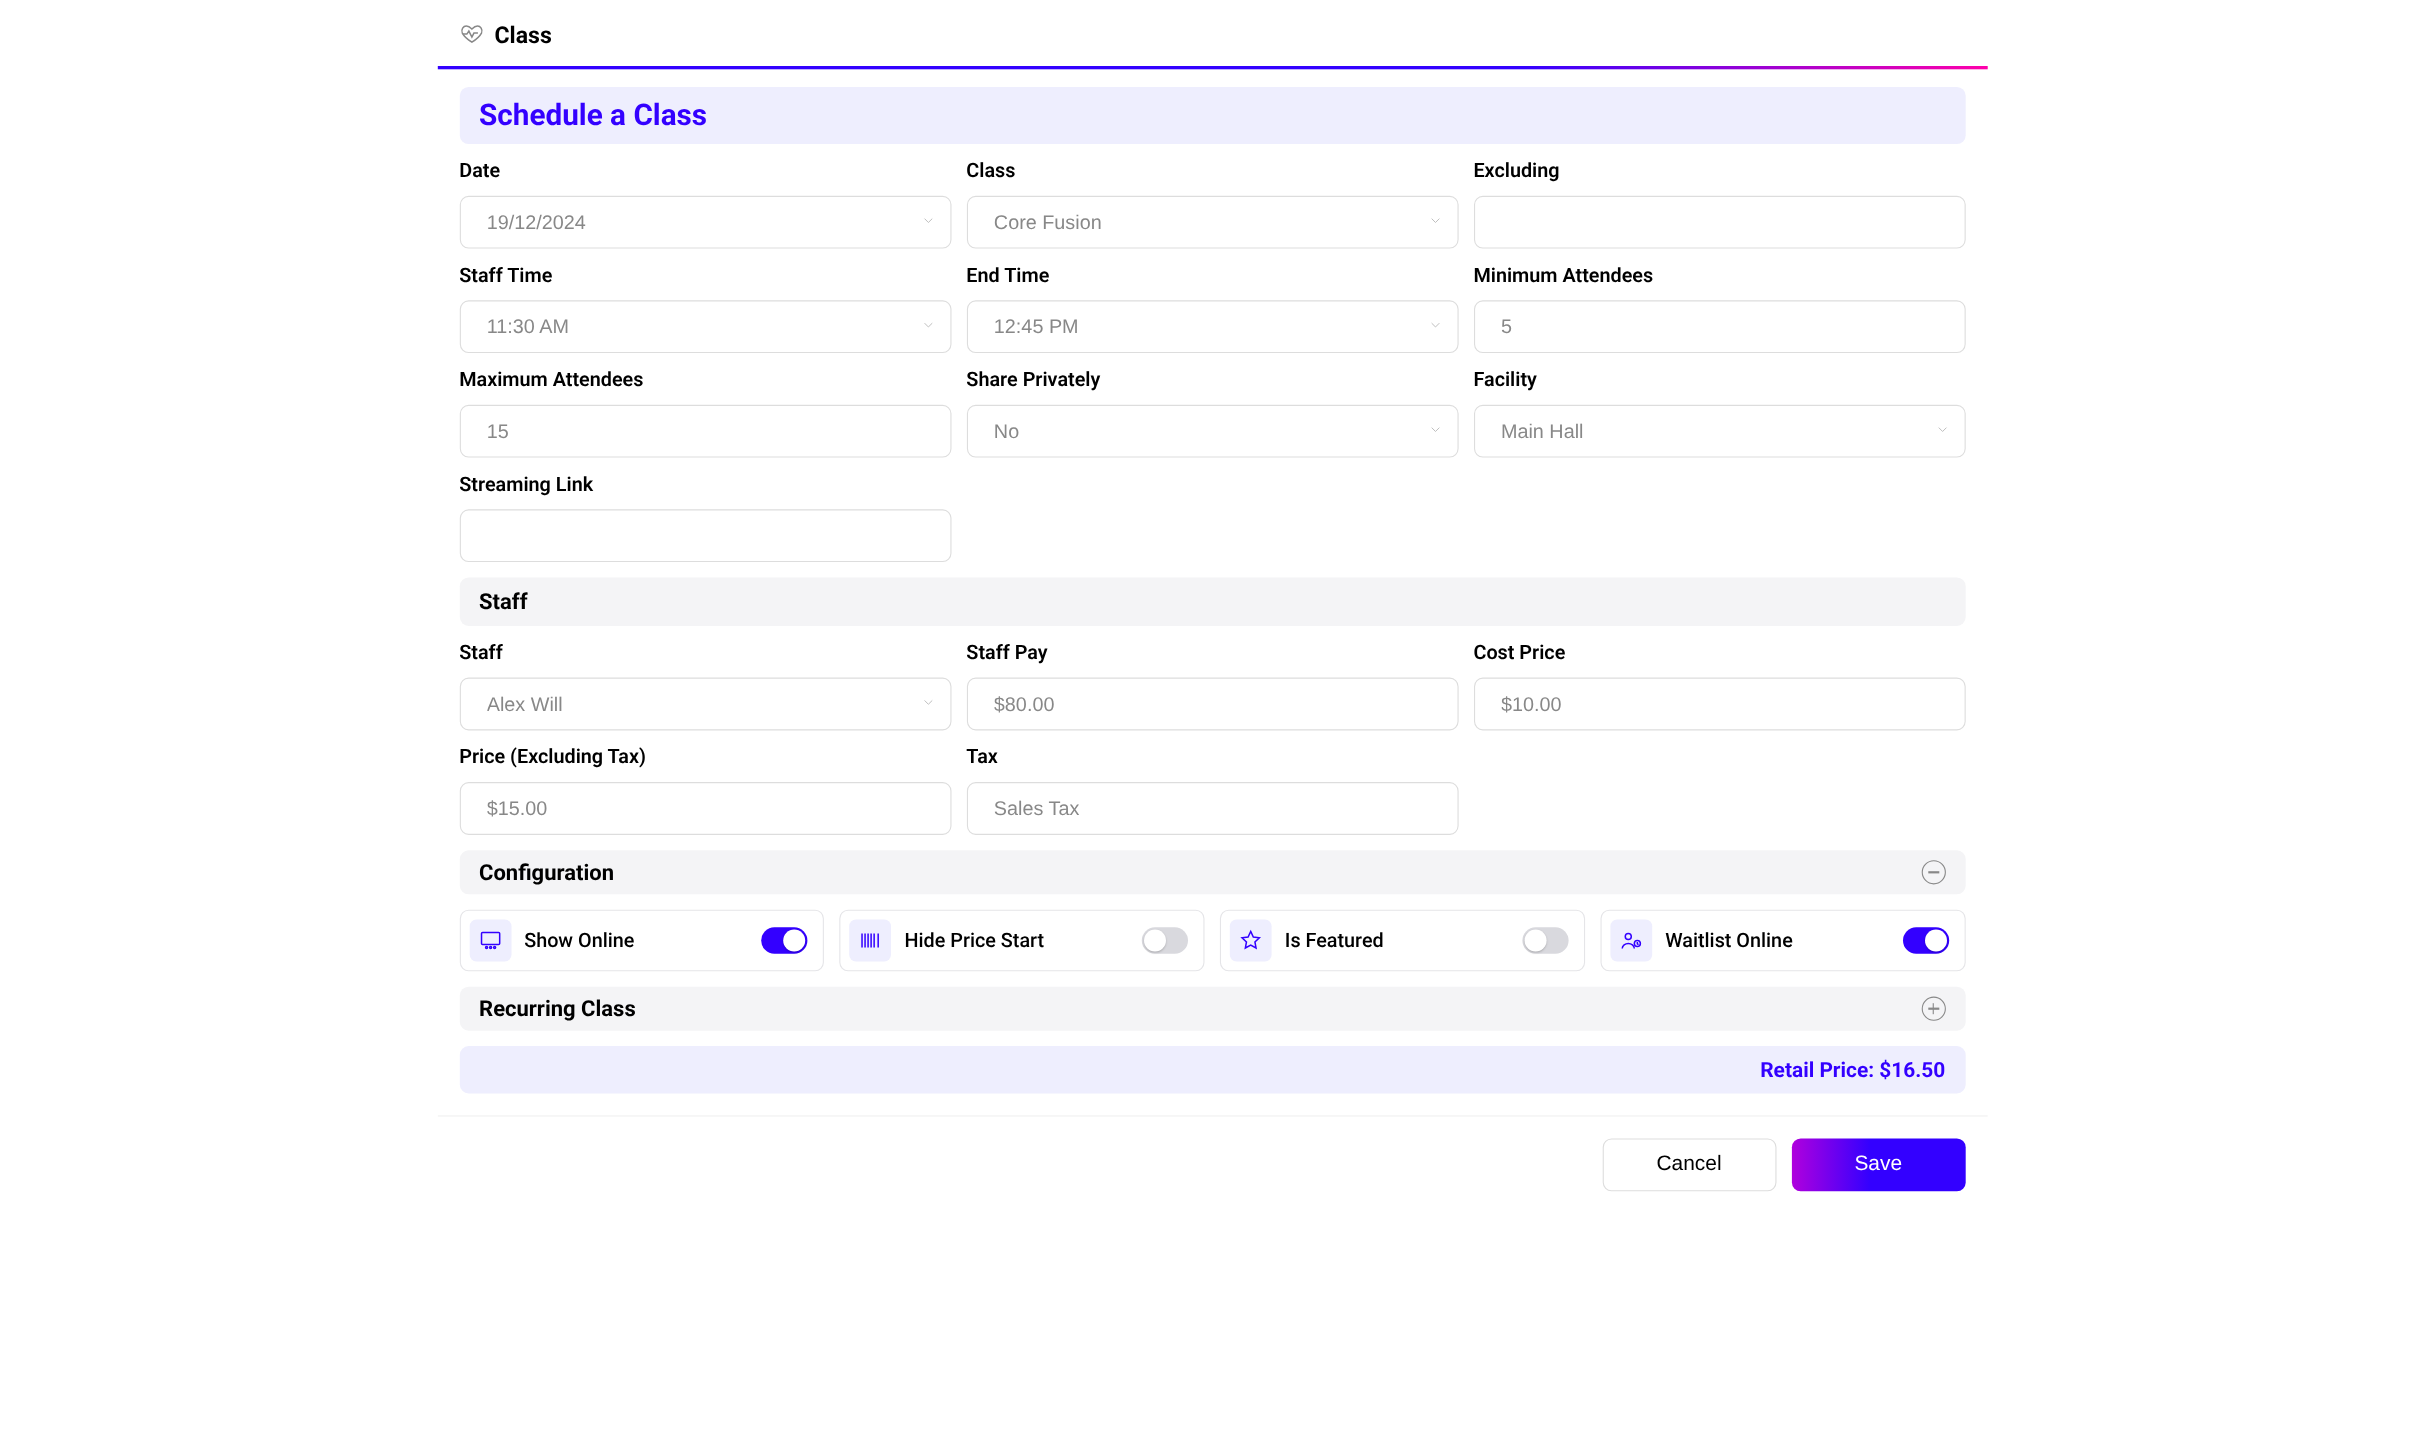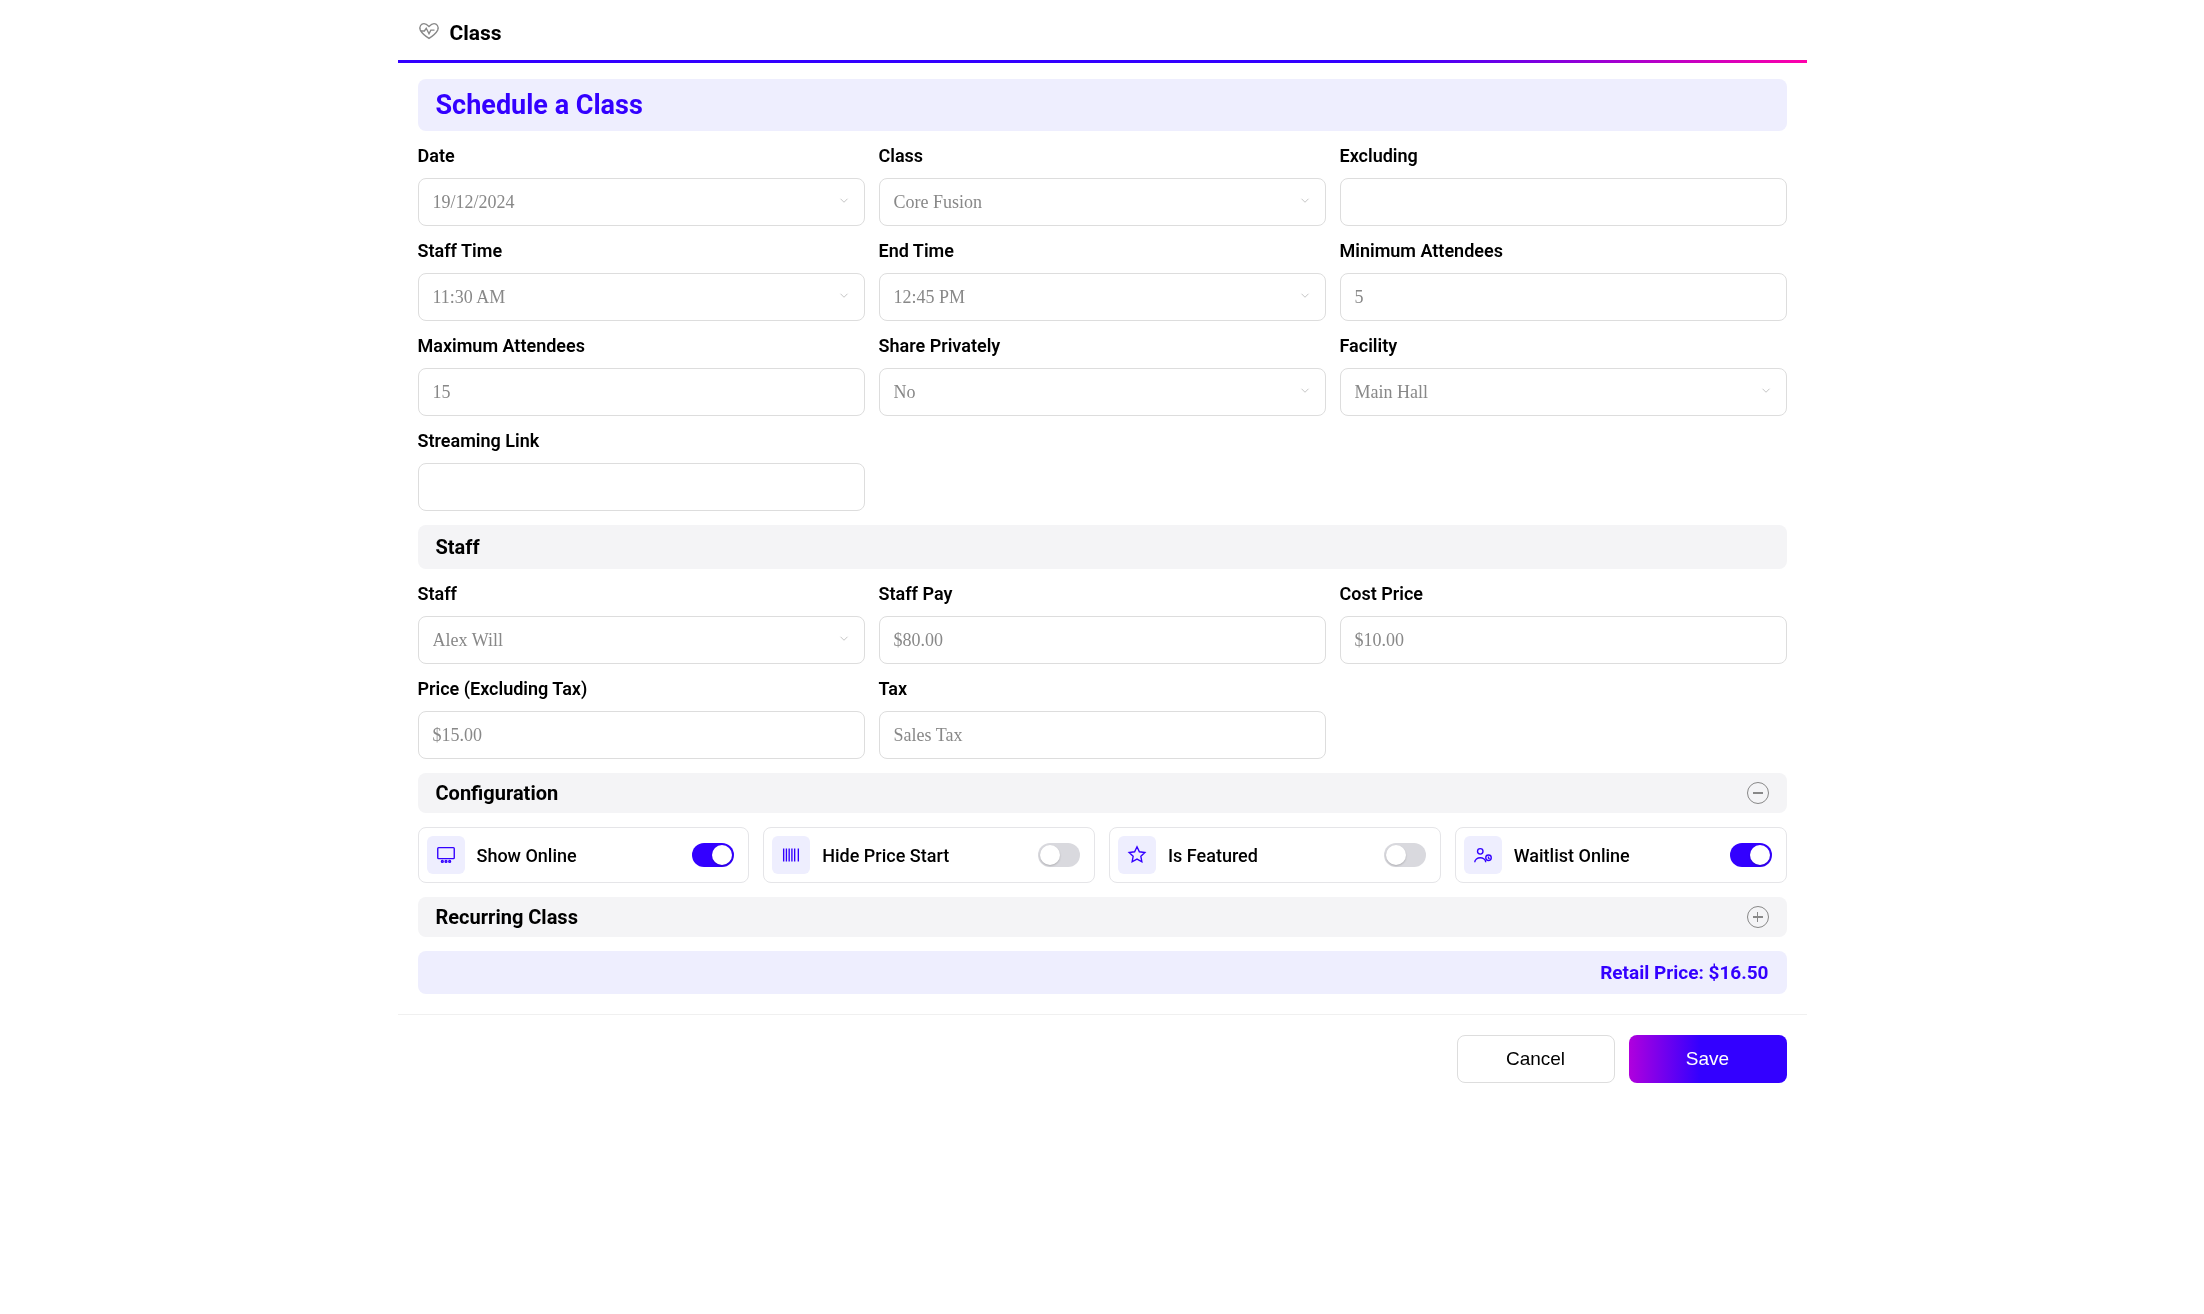--- a/index.html
+++ b/index.html
@@ -61,26 +61,25 @@
     display: block;
   }
   .control {
     position: relative;
   }
   .input, .select {
     width: 100%;
     height: 48px;
     border: 1px solid #ddd;
     border-radius: 8px;
-    padding: 0 14px;
+    padding: 0 24px;
     font-size: 18px;
     color: #888;
     background: #fff;
     outline: none;
-    font-family: Liberation Serif, serif;
   }
   .select { padding-right: 40px; cursor: pointer; }
   .chev {
     position: absolute;
     right: 14px;
     top: 50%;
     transform: translateY(-50%);
     pointer-events: none;
   }
   .chev svg { width: 14px; height: 14px; stroke: #bbb; fill: none; stroke-width: 1.5; }

